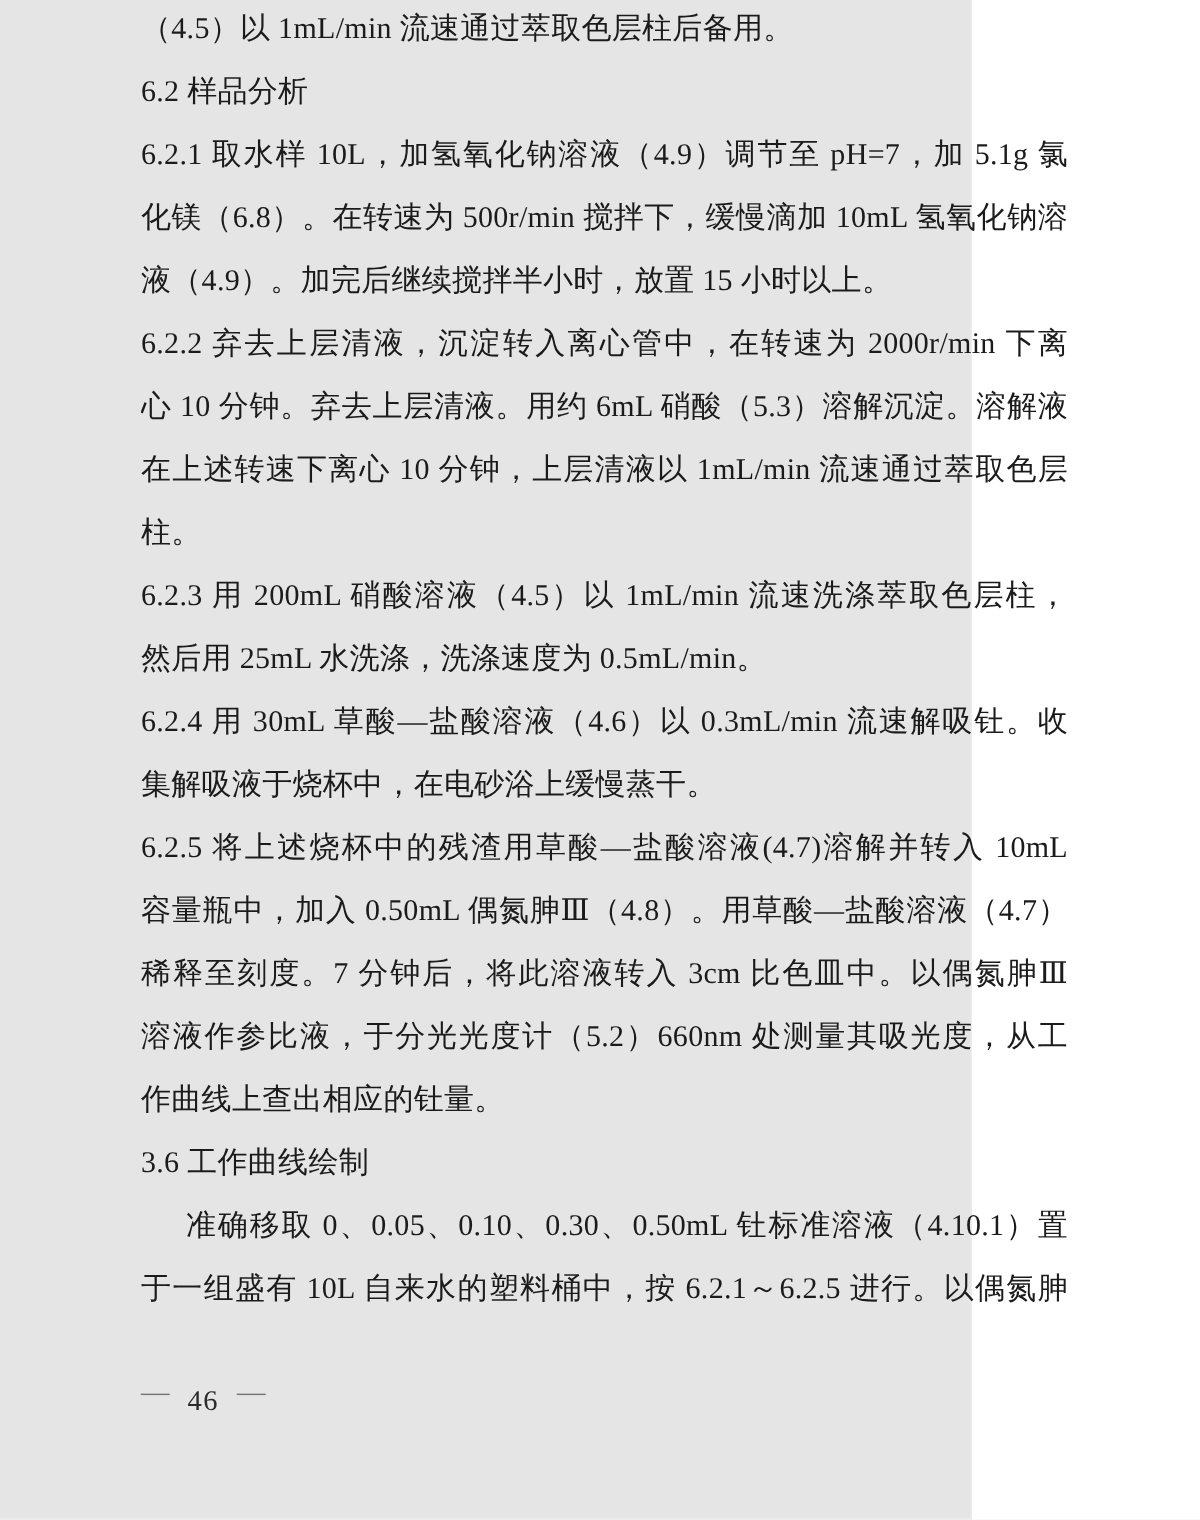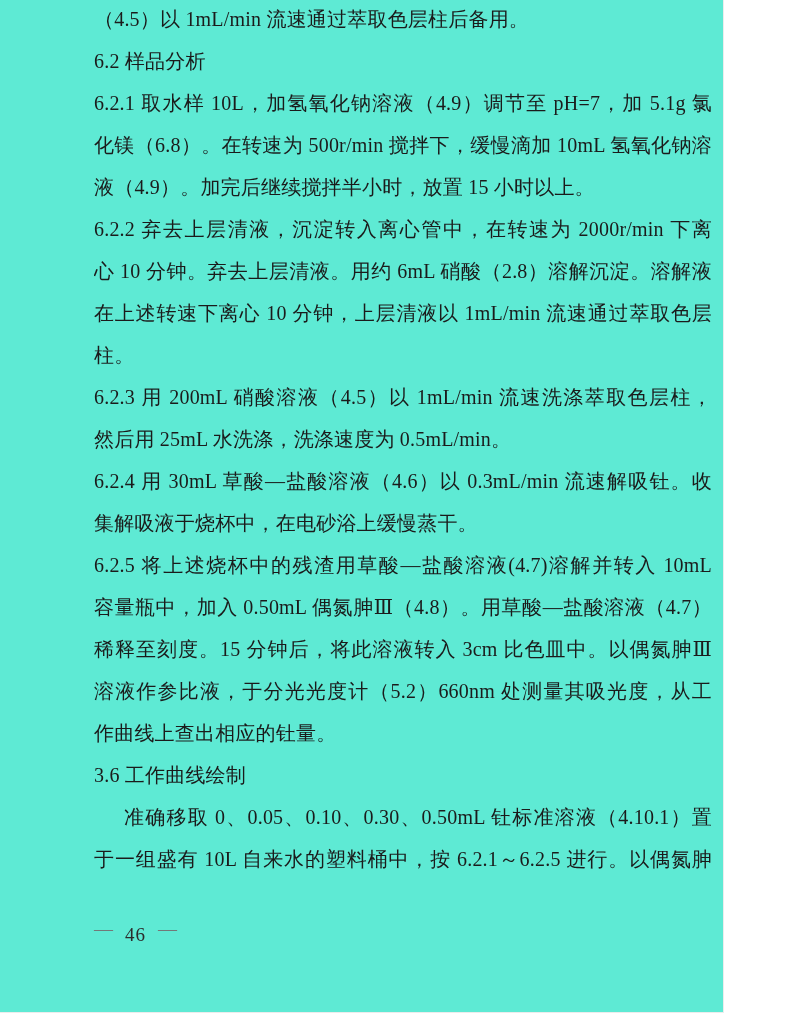--- a/index.html
+++ b/index.html
@@ -7,23 +7,23 @@
   body {
     width: 800px;
     height: 1013px;
     position: relative;
     font-family: "Liberation Serif", "DejaVu Serif", serif;
     overflow: hidden;
   }
   .page {
     position: absolute;
     left: 0; top: 0;
-    width: 724px;
+    width: 648px;
     height: 1013px;
-    background: #5eead4;
+    background: #e5e5e5;
     border-right: 1px solid #ececec;
     border-bottom: 1px solid #ececec;
   }
   .text-block {
     position: absolute;
     left: 94px;
     top: -2px;
     width: 618px;
     font-size: 20px;
     line-height: 42px;
@@ -61,30 +61,30 @@
 
 <div class="page">
 
   <div class="text-block">
     <div class="line">（4.5）以 1mL/min 流速通过萃取色层柱后备用。</div>
     <div class="line">6.2 样品分析</div>
     <div class="line just">6.2.1 取水样 10L，加氢氧化钠溶液（4.9）调节至 pH=7，加 5.1g 氯</div>
     <div class="line just">化镁（6.8）。在转速为 500r/min 搅拌下，缓慢滴加 10mL 氢氧化钠溶</div>
     <div class="line">液（4.9）。加完后继续搅拌半小时，放置 15 小时以上。</div>
     <div class="line just">6.2.2 弃去上层清液，沉淀转入离心管中，在转速为 2000r/min 下离</div>
-    <div class="line just">心 10 分钟。弃去上层清液。用约 6mL 硝酸（2.8）溶解沉淀。溶解液</div>
+    <div class="line just">心 10 分钟。弃去上层清液。用约 6mL 硝酸（5.3）溶解沉淀。溶解液</div>
     <div class="line just">在上述转速下离心 10 分钟，上层清液以 1mL/min 流速通过萃取色层</div>
     <div class="line">柱。</div>
     <div class="line just">6.2.3 用 200mL 硝酸溶液（4.5）以 1mL/min 流速洗涤萃取色层柱，</div>
     <div class="line">然后用 25mL 水洗涤，洗涤速度为 0.5mL/min。</div>
     <div class="line just">6.2.4 用 30mL 草酸—盐酸溶液（4.6）以 0.3mL/min 流速解吸钍。收</div>
     <div class="line">集解吸液于烧杯中，在电砂浴上缓慢蒸干。</div>
     <div class="line just">6.2.5 将上述烧杯中的残渣用草酸—盐酸溶液(4.7)溶解并转入 10mL</div>
     <div class="line just">容量瓶中，加入 0.50mL 偶氮胂Ⅲ（4.8）。用草酸—盐酸溶液（4.7）</div>
-    <div class="line just">稀释至刻度。15 分钟后，将此溶液转入 3cm 比色皿中。以偶氮胂Ⅲ</div>
+    <div class="line just">稀释至刻度。7 分钟后，将此溶液转入 3cm 比色皿中。以偶氮胂Ⅲ</div>
     <div class="line just">溶液作参比液，于分光光度计（5.2）660nm 处测量其吸光度，从工</div>
     <div class="line">作曲线上查出相应的钍量。</div>
     <div class="line">3.6 工作曲线绘制</div>
     <div class="line just indent">准确移取 0、0.05、0.10、0.30、0.50mL 钍标准溶液（4.10.1）置</div>
     <div class="line just">于一组盛有 10L 自来水的塑料桶中，按 6.2.1～6.2.5 进行。以偶氮胂</div>
   </div>
 
   <div class="footer">
     <span class="dash">—</span>
     <span class="pagenum">46</span>

